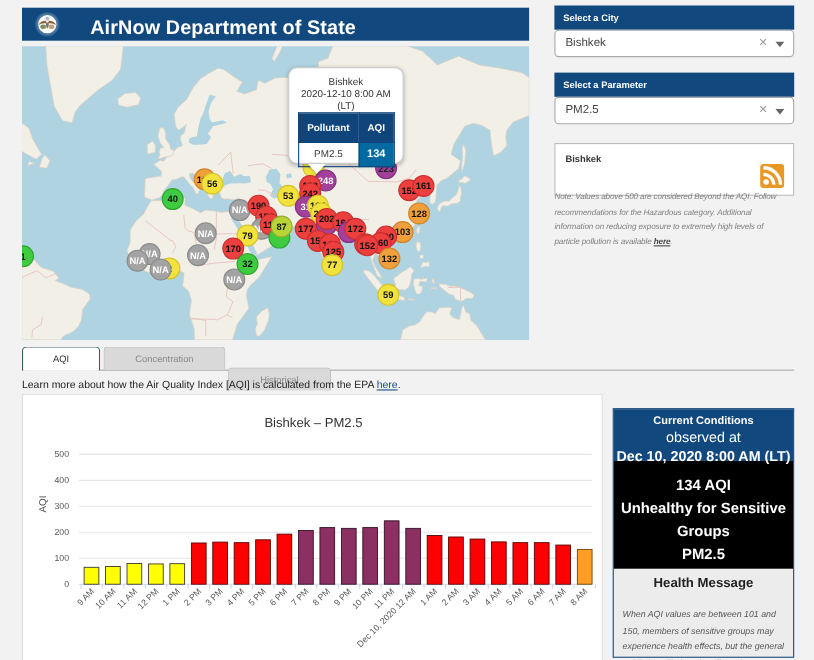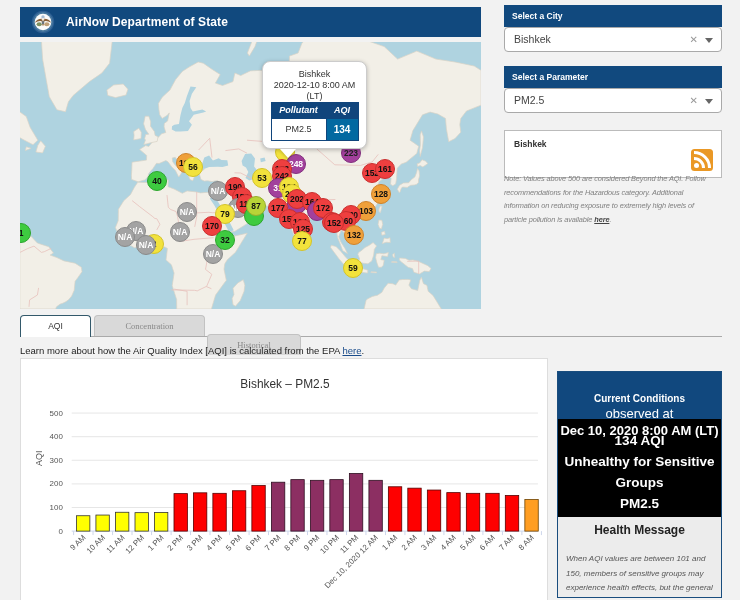--- a/index.html
+++ b/index.html
@@ -1,40 +1,40 @@
 <!DOCTYPE html>
 <html><head>
 <meta charset="utf-8">
 <style>
   * { margin:0; padding:0; box-sizing:border-box; }
   html,body { width:740px; height:600px; background:#f2f2f2; font-family:"Liberation Sans",sans-serif; overflow:hidden; position:relative; }
   .abs { position:absolute; }
   #header { left:20px; top:7px; width:461px; height:30px; background:#11497e; color:#fff; }
-  #header .title { position:absolute; left:46px; top:8px; font-size:12px; font-weight:bold; letter-spacing:0.1px; }
+  #header .title { position:absolute; left:62px; top:8px; font-size:18px; font-weight:bold; letter-spacing:0.1px; }
   #map { left:20px; top:42px; width:461px; height:267px; }
   
   #popup { left:262px; top:61px; width:105px; height:88px; background:#fff; border:1px solid #ccc; border-radius:8px; box-shadow:0 1px 4px rgba(0,0,0,0.25); font-size:9px; color:#333; text-align:center; z-index:5; line-height:11px; }
   #popup .tail { position:absolute; left:17px; top:87px; width:0; height:0; border-left:8px solid transparent; border-right:8px solid transparent; border-top:9px solid #fff; filter:drop-shadow(0 2px 1px rgba(0,0,0,0.15)); }
   #popup table { border-collapse:collapse; margin:0 auto; }
-  #popup th { background:#10457c; color:#fff; font-size:9px; padding:0; border:1px solid #10457c; height:16px;font-style:italic; }
+  #popup th { background:#10457c; color:#fff; font-size:9px; padding:0; border:1px solid #10457c; height:27px; }
   #popup th.p1 { width:55px; } #popup th.p2 { width:32px; }
   #popup td { font-size:9px; padding:0; border:1px solid #10457c; height:22px; }
   #popup td.aqi { background:#0369a1; color:#fff; font-weight:bold; font-size:10px; }
   
   #tabs { left:20px; top:315px; width:702px; height:22px; border-bottom:1px solid #aaa; }
   .tab { position:absolute; top:0; height:21px; font-size:8.5px; text-align:center; line-height:21px; border-radius:4px 4px 0 0; }
   .tab.active { background:#fff; border:1px solid #33596b; border-bottom:none; color:#333; height:22px; z-index:2; }
-  .tab.inactive { background:#d9d9d9; border:1px solid #c2c2c2; border-bottom:none; color:#888;font-family:Liberation Serif, serif; }
+  .tab.inactive { background:#d9d9d9; border:1px solid #c2c2c2; border-bottom:none; color:#888; }
   #learn { left:20px; top:345px; width:700px; font-size:9.5px; color:#222; }
   #learn a { color:#1a4c8b; }
   
   #chartbox { left:20px; top:358px; width:528px; height:250px; background:#fff; border:1px solid #ddd; }
   
   #cc { left:557px; top:371px; width:165px; height:227px; border:1px solid #194d7e; background:#ececec; }
-  #cc .hd { background:#11487e; color:#fff; text-align:center; height:47px; padding-top:21px; }
+  #cc .hd { background:#11487e; color:#fff; text-align:center; height:47px; padding-top:5px; }
   #cc .hd .l1 { font-size:10px; font-weight:bold; }
   #cc .hd .l2 { font-size:13px; margin-top:2px; }
   #cc .hd .l3 { font-size:13px; font-weight:bold; margin-top:2px; }
   #cc .orange { background:#000000; color:#fff; text-align:center; height:98px; padding-top:11px; font-size:13.5px; font-weight:bold; line-height:21px; }
   #cc .health { padding:6px 8px 0 8px; color:#333; }
   #cc .health .ht { text-align:center; font-size:12px; font-weight:bold; color:#222; }
   #cc .health .hp { margin-top:15px; font-size:8px; color:#555; line-height:14.5px; white-space:nowrap;font-style:italic; }
   
   .rp-head { left:504px; width:218px; height:22px; background:#11497e; color:#fff; font-size:8.5px; font-weight:bold; line-height:22px; padding-left:8px; }
   .rp-select { left:504px; width:218px; height:25px; background:#fff; border:1px solid #a9a9a9; border-radius:4px; font-size:10.5px; color:#444; line-height:23px; padding-left:9px; }

